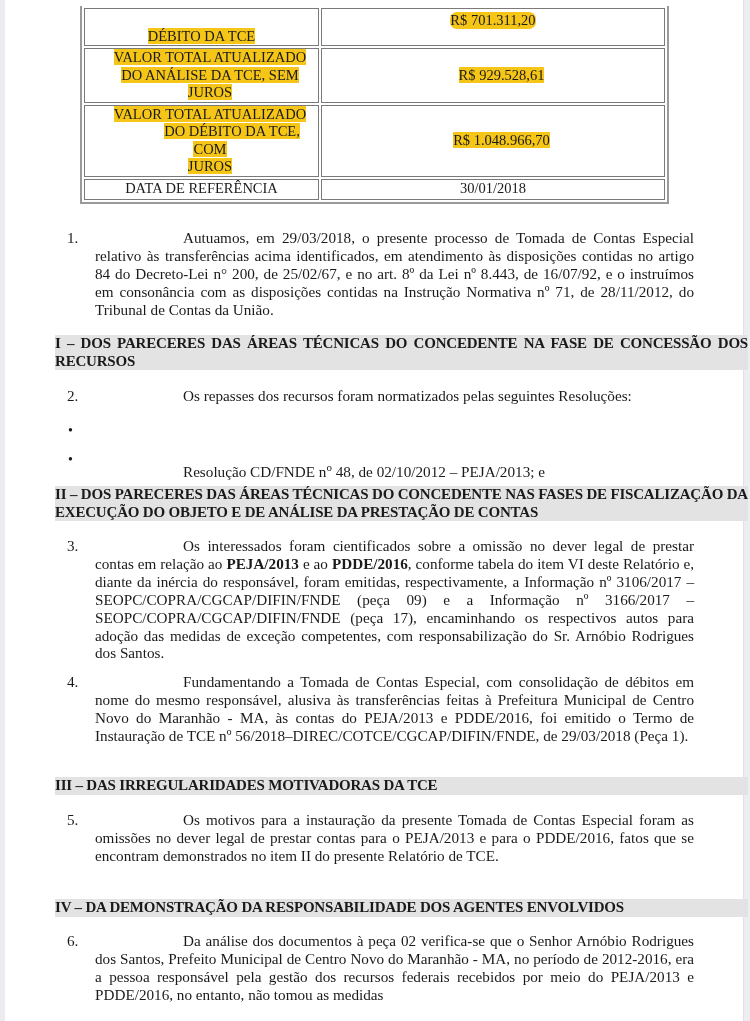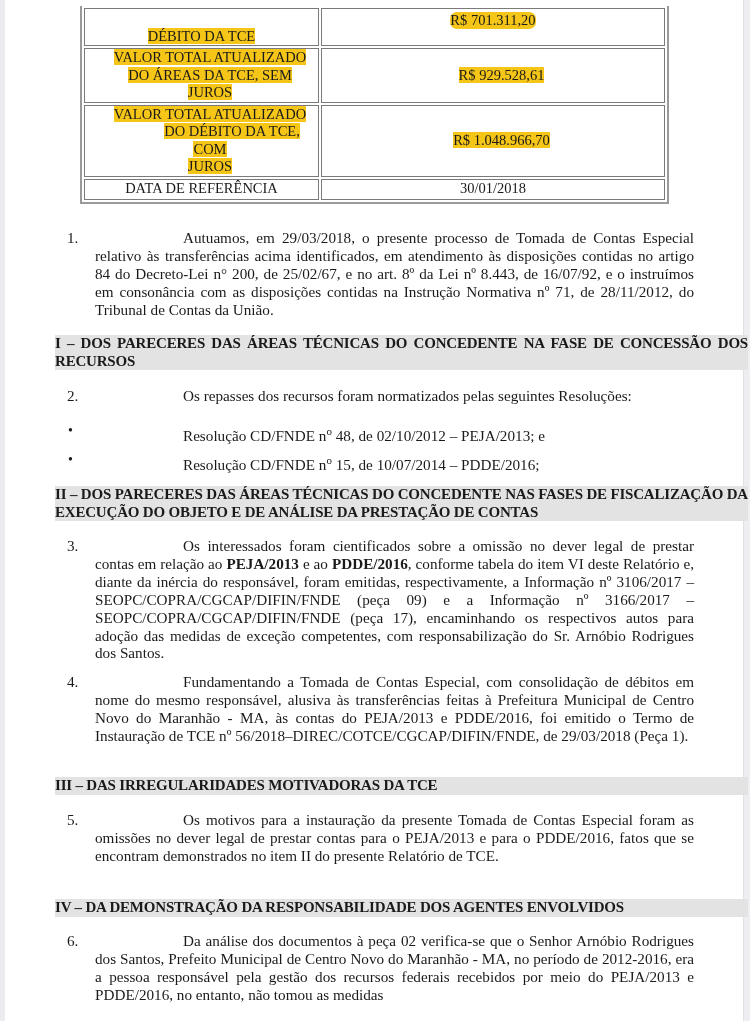--- a/index.html
+++ b/index.html
@@ -43,40 +43,40 @@
 
   .heading {
     position: absolute; left: 55px; width: 693px;
     background: #e3e3e3;
     font-weight: bold; font-size: 15px; line-height: 17.6px;
     text-align: justify; text-align-last: left;
     letter-spacing: -0.2px;
   }
 
   .simple-line {
-    position: absolute; font-size: 15.2px; line-height: 17px; white-space: nowrap;
+    position: absolute; font-size: 15.2px; line-height: 24px; white-space: nowrap; margin-top: 32px;
   }
   .bullet { position: absolute; left: 68px; font-size: 14px; }
 </style>
 </head>
 <body>
 
 <div class="edge-left"></div>
 <div class="edge-right"></div>
 
 <table class="tce-table">
   <tbody>
       <tr class="row-cut">
     <td class="label"><span class="hl" style="background: rgb(245, 197, 24);">DÉBITO DA TCE</span></td>
     <td><span class="hl cut-val" style="background: rgb(245, 197, 24); border-radius: 7px;">R$ 701.311,20</span></td>
   </tr>
   <tr class="row-tall">
     <td class="label">
       <span class="hl" style="background: rgb(245, 197, 24);">VALOR TOTAL ATUALIZADO</span><br>
-      <span class="hl" style="background: rgb(245, 197, 24);">DO ÁREAS DA TCE, SEM</span><br>
+      <span class="hl" style="background: rgb(245, 197, 24);">DO ANÁLISE DA TCE, SEM</span><br>
       <span class="hl" style="background: rgb(245, 197, 24);">JUROS</span>
     </td>
     <td><span class="hl" style="background: rgb(245, 197, 24);">R$ 929.528,61</span></td>
   </tr>
   <tr class="row-tall">
     <td class="label">
       <span class="hl" style="background: rgb(245, 197, 24);">VALOR TOTAL ATUALIZADO</span><br>
       <span class="hl" style="background: rgb(245, 197, 24); margin-left: 44px;">DO DÉBITO DA TCE, COM</span><br>
       <span class="hl" style="background: rgb(245, 197, 24);">JUROS</span>
     </td>

